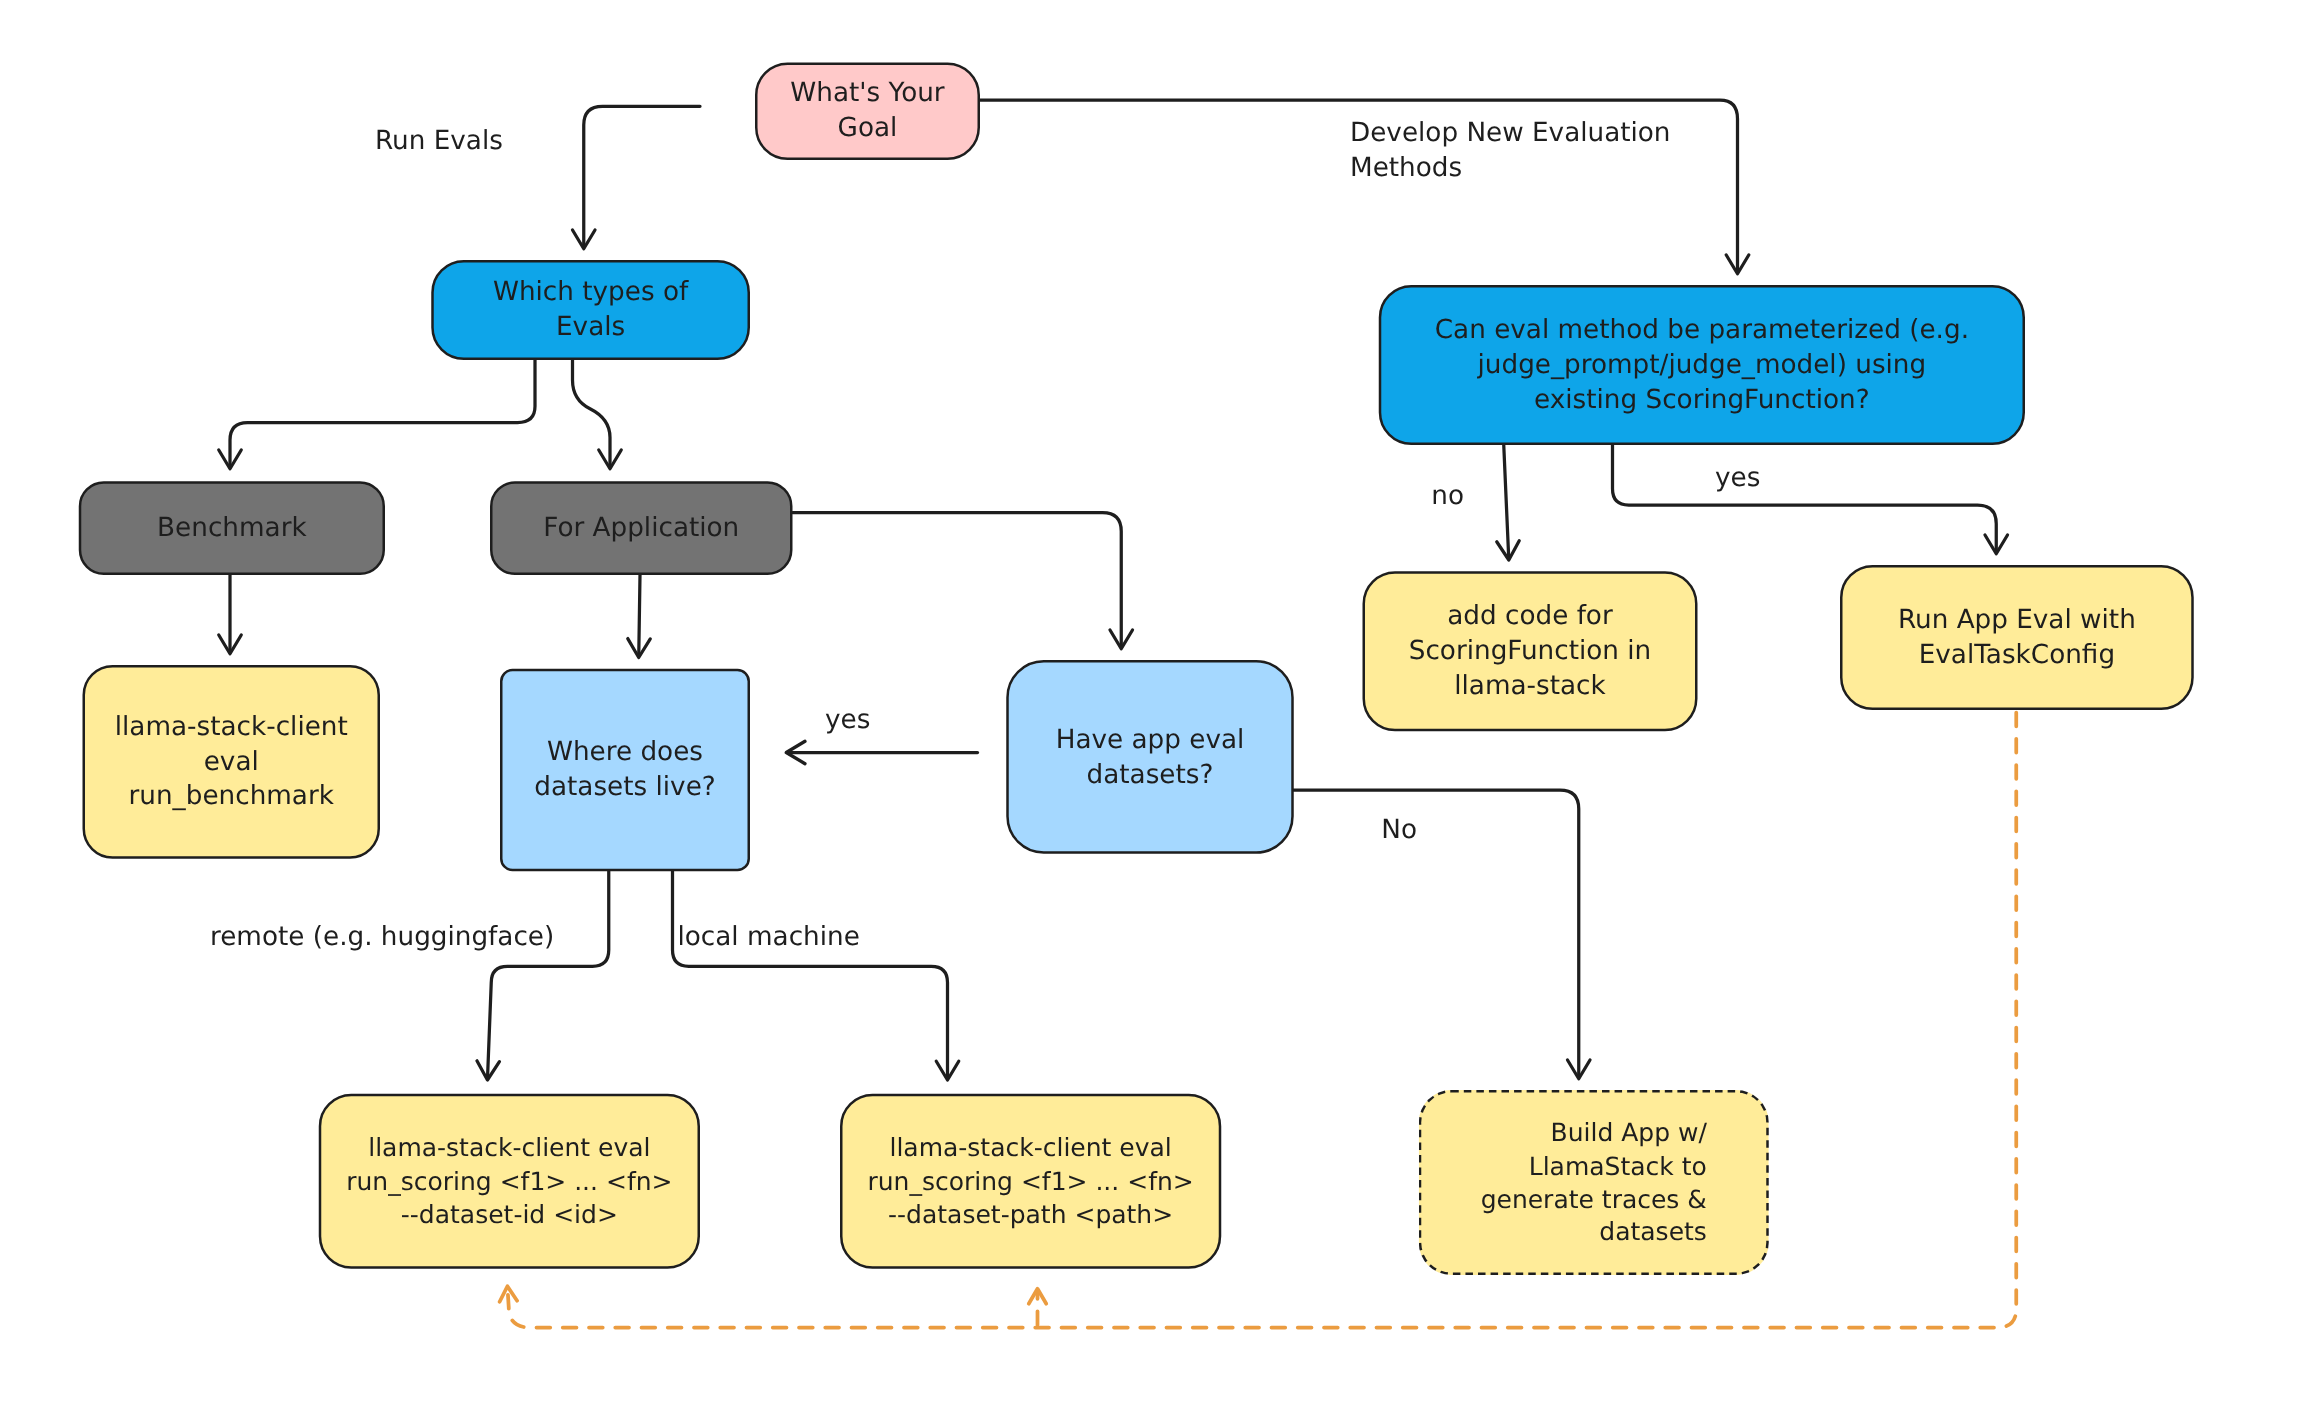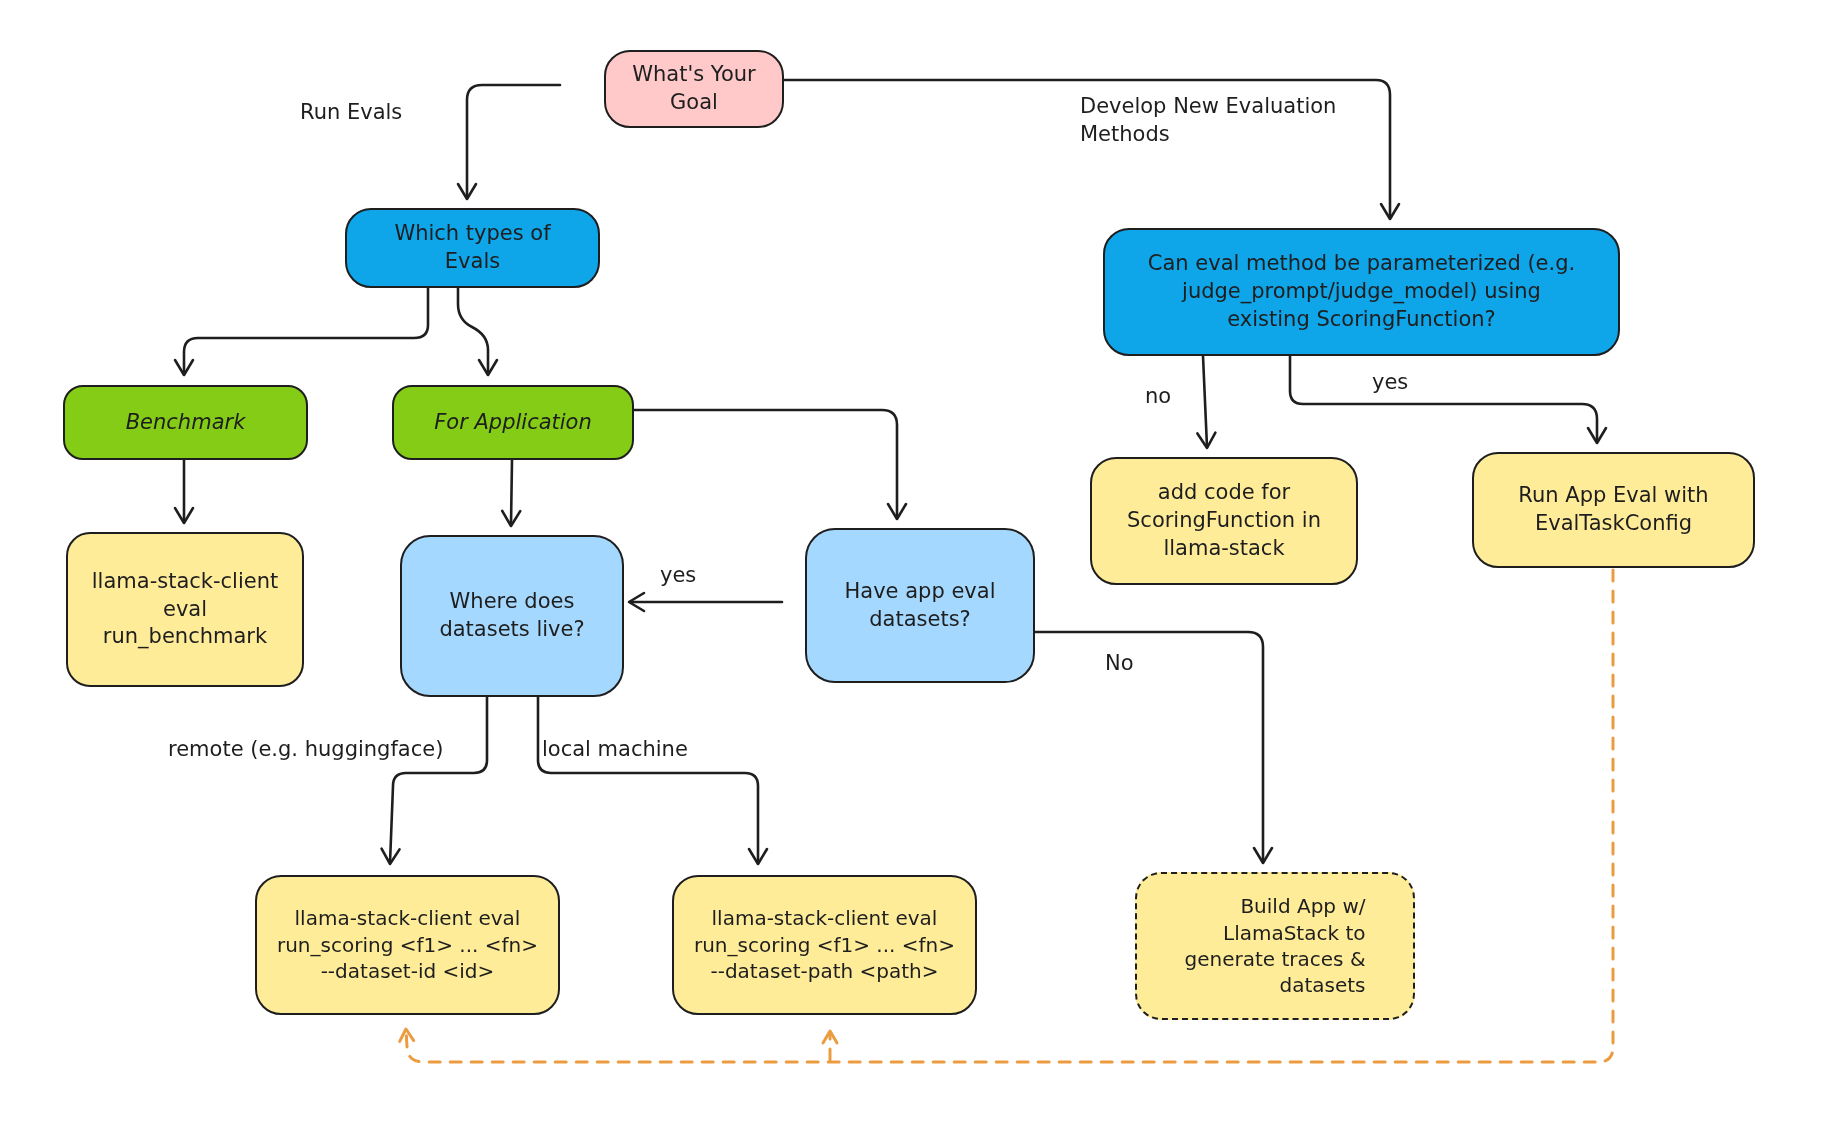--- a/index.html
+++ b/index.html
@@ -10,34 +10,34 @@
   svg.edges{position:absolute;left:0;top:0;width:1840px;height:1124px;}
   .node{
     position:absolute;display:flex;align-items:center;justify-content:center;
     text-align:center;white-space:pre-line;border:2.6px solid #1e1e1e;border-radius:26px;
     font-size:21px;line-height:1.32;padding:4px 10px;box-sizing:border-box;font-weight:500;
   }
   .pink{background:#ffc9c9;}
   .green{background:#0ea5e9;}
   .blue{background:#a5d8ff;}
   .yellow{background:#ffec99;}
-  .white{background:#84cc16;font-style:italic;}
+  .white{background:#737373;}
   .dashed{border-style:dashed;text-align:right;}
   .elabel{
     position:absolute;white-space:pre-line;text-align:left;font-size:21px;line-height:1.35;
     font-weight:500;
   }
   
   #n-goal{left:560px;top:50px;width:180px;height:78px;margin-left:44px;}
   #n-which{left:345px;top:208px;width:255px;height:80px;}
   #n-caneval{left:1103px;top:228px;width:517px;height:128px;}
   #n-benchmark{left:63px;top:385px;width:245px;height:75px;border-radius:20px;}
   #n-forapp{left:392px;top:385px;width:242px;height:75px;border-radius:20px;}
   #n-runbench{left:66px;top:532px;width:238px;height:155px;border-radius:24px;}
-  #n-where{left:400px;top:535px;width:224px;height:162px;border-radius:30px;}
+  #n-where{left:400px;top:535px;width:200px;height:162px;border-radius:10px;}
   #n-have{left:782px;top:528px;width:230px;height:155px;border-radius:30px;margin-left:23px;}
   #n-addcode{left:1090px;top:457px;width:268px;height:128px;}
   #n-runapp{left:1472px;top:452px;width:283px;height:116px;}
   #n-scoreid{left:255px;top:875px;width:305px;height:140px;font-size:20px;}
   #n-scorepath{left:672px;top:875px;width:305px;height:140px;font-size:20px;}
   #n-buildapp{left:1135px;top:872px;width:280px;height:148px;font-size:20px;}
   
   #l-runevals{left:300px;top:98px;width:180px;}
   #l-develop{left:1080px;top:92px;width:350px;}
   #l-no-left{left:1145px;top:382px;width:60px;}

